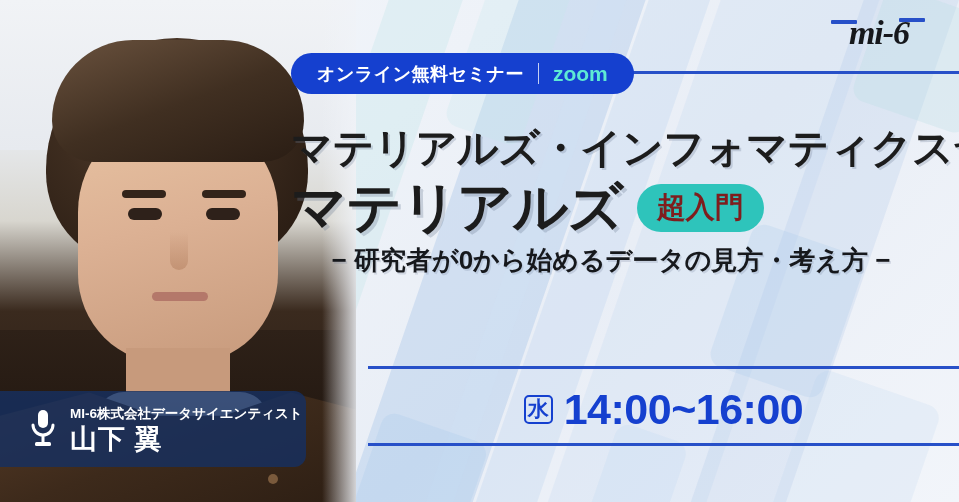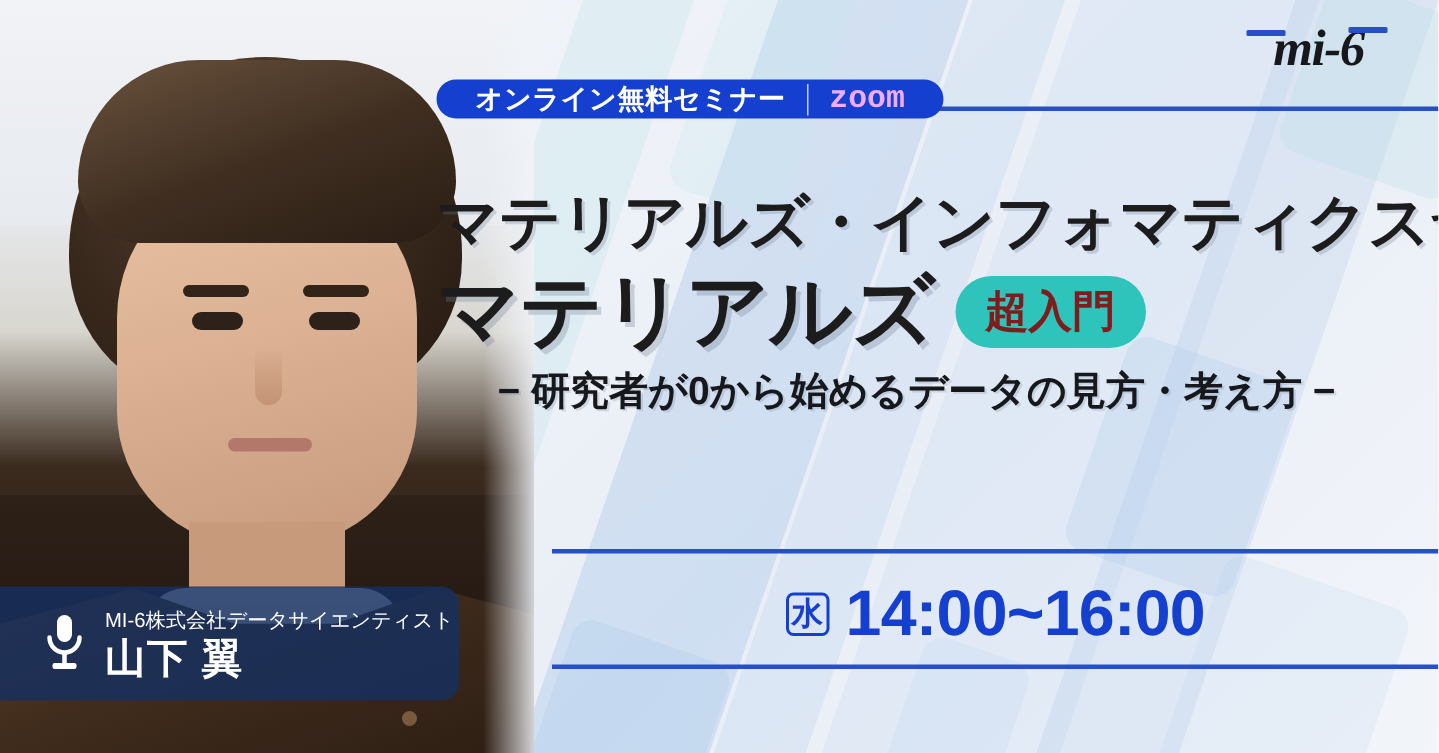--- a/index.html
+++ b/index.html
@@ -117,45 +117,45 @@
     background: #2750c8;
     border-radius: 1px;
   }
   #logo-tick-a { left: 6px;  top: 6px;  width: 26px; }
   #logo-tick-b { left: 74px; top: 4px;  width: 26px; }
 
   
   #seminar-pill {
     position: absolute;
     left: 291px; top: 53px;
-    height: 26px;
+    height: 41px;
     padding: 0 26px;
     border-radius: 21px;
     background: #1540cf;
     display: flex;
     align-items: center;
     gap: 14px;
   }
   #seminar-label {
     color: #ffffff;
     font-size: 18px;
     font-weight: 700;
     letter-spacing: 0.5px;
     white-space: nowrap;
   }
   #seminar-divider {
     width: 1px; height: 21px;
     background: rgba(255,255,255,0.75);
   }
   #zoom-wordmark {
-    color: #f0abfc;
+    color: #5eead4;
     font-size: 21px;
     font-weight: 700;
     letter-spacing: 0px;
-    font-family: Liberation Mono, monospace;
+    font-family: Liberation Sans, sans-serif;
   }
 
   
   #headline { position: absolute; left: 291px; top: 128px; width: 650px; }
   #title-line1 {
     font-size: 41px;
     font-weight: 900;
     color: #1c1c1c;
     letter-spacing: -0.5px;
     line-height: 1.0;
@@ -247,21 +247,21 @@
     align-items: center;
     padding-left: 40px;
     box-sizing: border-box;
     gap: 14px;
   }
   #mic-icon { width: 26px; height: 40px; flex: 0 0 auto; }
   #speaker-text { display: flex; flex-direction: column; gap: 2px; }
   #speaker-role {
     color: #ffffff;
     font-size: 13.5px;
-    font-weight: 400;
+    font-weight: 700;
     letter-spacing: 0px;
     white-space: nowrap;
   }
   #speaker-name {
     color: #ffffff;
     font-size: 27px;
     font-weight: 800;
     letter-spacing: 1px;
     line-height: 1.05;
     white-space: nowrap;

